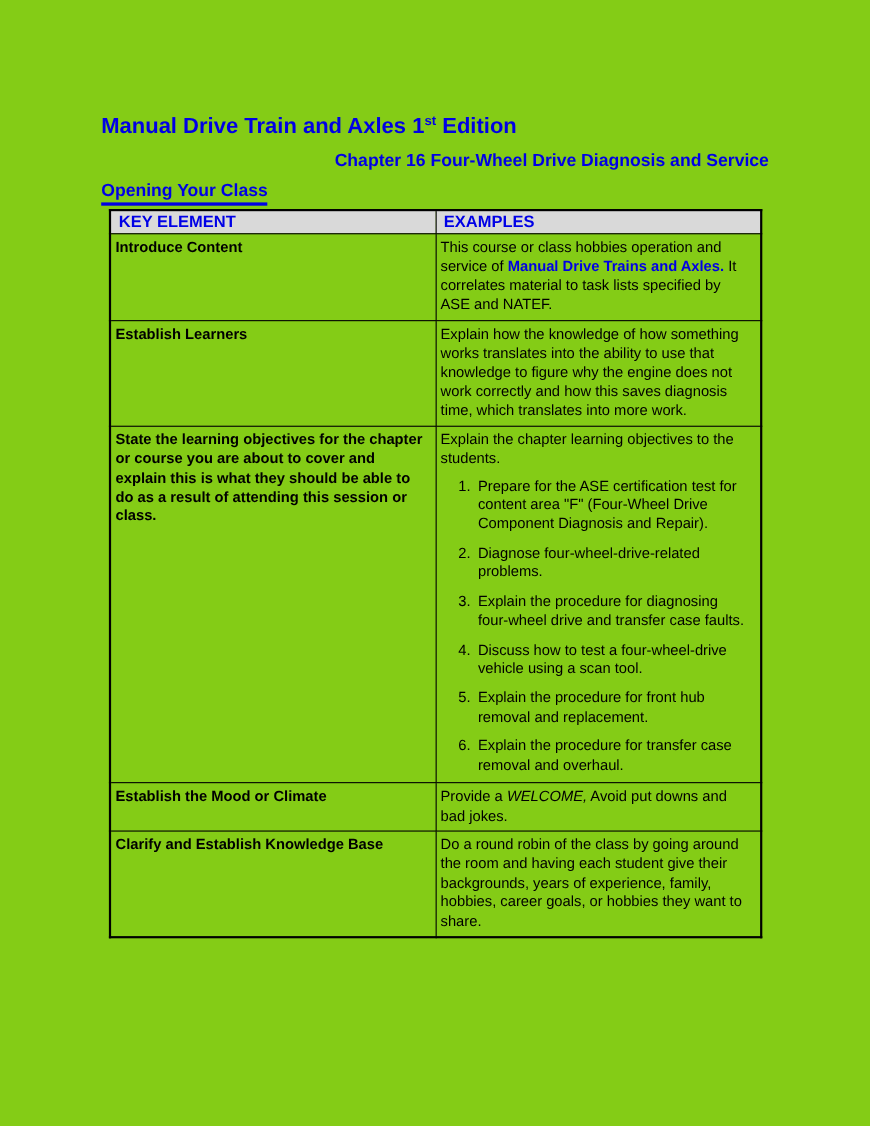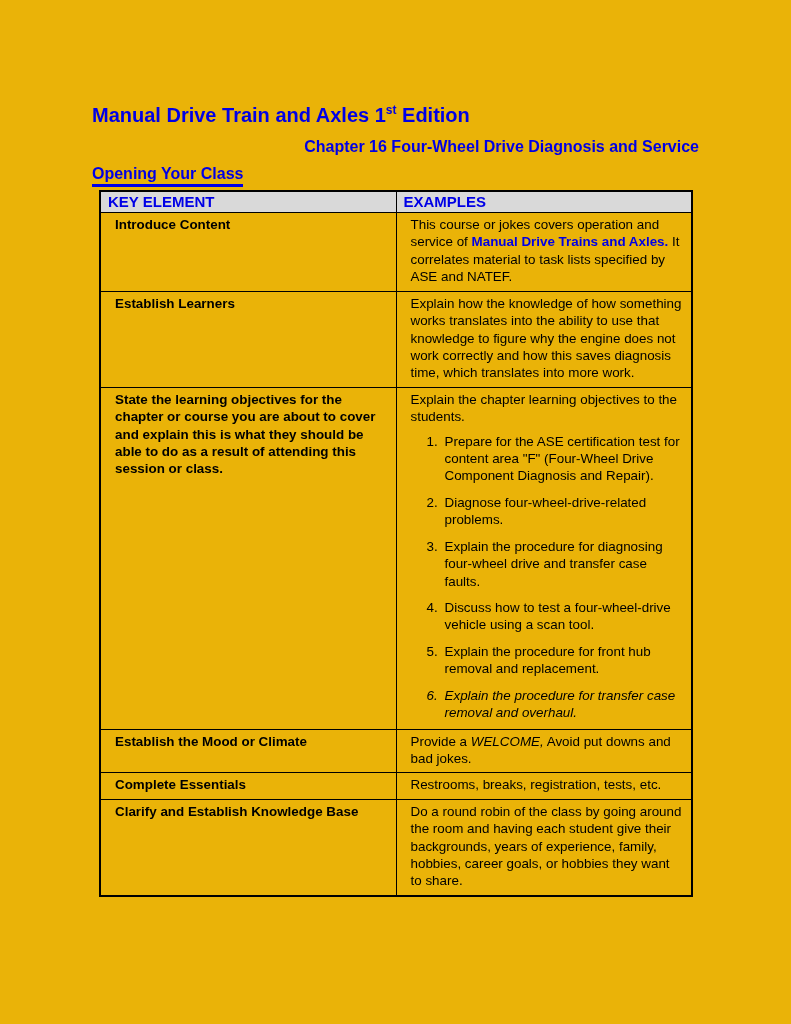--- a/index.html
+++ b/index.html
@@ -16,21 +16,21 @@
   body {
     width: 791px;
     height: 1024px;
     font-family: "Liberation Sans", sans-serif;
     color: #000000;
   }
   .page {
     position: relative;
     width: 791px;
     height: 1024px;
-    background: #eab308;
+    background: #84cc16;
     overflow: hidden;
   }
   .content {
     padding: 104px 92px 0 92px;
   }
   h1.doc-title {
     margin: 0 0 12px 0;
     font-size: 20px;
     line-height: 1.1;
     font-weight: bold;
@@ -76,40 +76,39 @@
   table.kt th {
     background: var(--header-bg);
     color: var(--accent-blue);
     font-size: 15px;
     font-weight: bold;
     padding: 1px 7px 2px 7px;
   }
   table.kt td {
     font-size: 13.4px;
     line-height: 1.3;
-    padding: 3px 8px 5px 14px;
+    padding: 3px 8px 5px 4px;
   }
   td.key {
     width: 172px;
     font-weight: bold;
   }
   td.ex p {
     margin: 0;
   }
   td.ex ol {
     margin: 7px 0 2px 0;
     padding-left: 31px;
   }
   td.ex ol li {
     margin: 0 0 9px 0;
     padding-left: 3px;
   }
   td.ex ol li:last-child {
     margin-bottom: 2px;
-    font-style: italic;
   }
   .seg-normal { }
   .seg-bold-blue {
     font-weight: bold;
     color: var(--accent-blue);
   }
   .seg-italic {
     font-style: italic;
   }
 </style>
@@ -129,21 +128,21 @@
       <thead>
         <tr>
           <th class="key-th">KEY ELEMENT</th>
           <th>EXAMPLES</th>
         </tr>
       </thead>
       <tbody>
         <tr>
           <td class="key">Introduce Content</td>
           <td class="ex">
-            <p><span class="seg-normal">This course or jokes covers operation and service of </span><span class="seg-bold-blue">Manual Drive Trains and Axles.</span><span class="seg-normal"> It correlates material to task lists specified by ASE and NATEF.</span></p>
+            <p><span class="seg-normal">This course or class hobbies operation and service of </span><span class="seg-bold-blue">Manual Drive Trains and Axles.</span><span class="seg-normal"> It correlates material to task lists specified by ASE and NATEF.</span></p>
           </td>
         </tr>
         <tr>
           <td class="key">Establish Learners</td>
           <td class="ex">
             <p><span class="seg-normal">Explain how the knowledge of how something works translates into the ability to use that knowledge to figure why the engine does not work correctly and how this saves diagnosis time, which translates into more work.</span></p>
           </td>
         </tr>
         <tr>
           <td class="key">State the learning objectives for the chapter or course you are about to cover and explain this is what they should be able to do as a result of attending this session or class.</td>
@@ -159,26 +158,20 @@
             </ol>
           </td>
         </tr>
         <tr>
           <td class="key">Establish the Mood or Climate</td>
           <td class="ex">
             <p><span class="seg-normal">Provide a </span><span class="seg-italic">WELCOME,</span><span class="seg-normal"> Avoid put downs and bad jokes.</span></p>
           </td>
         </tr>
         <tr>
-          <td class="key">Complete Essentials</td>
-          <td class="ex">
-            <p><span class="seg-normal">Restrooms, breaks, registration, tests, etc.</span></p>
-          </td>
-        </tr>
-        <tr>
           <td class="key">Clarify and Establish Knowledge Base</td>
           <td class="ex">
             <p><span class="seg-normal">Do a round robin of the class by going around the room and having each student give their backgrounds, years of experience, family, hobbies, career goals, or hobbies they want to share.</span></p>
           </td>
         </tr>
       </tbody>
     </table>
 
   </div>
 </div>

